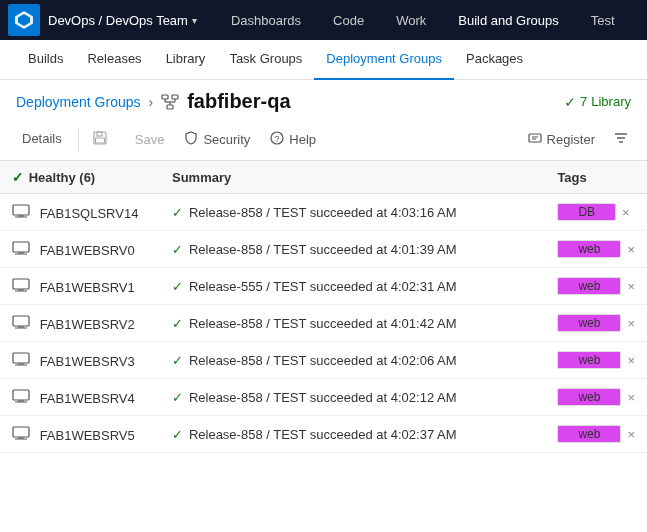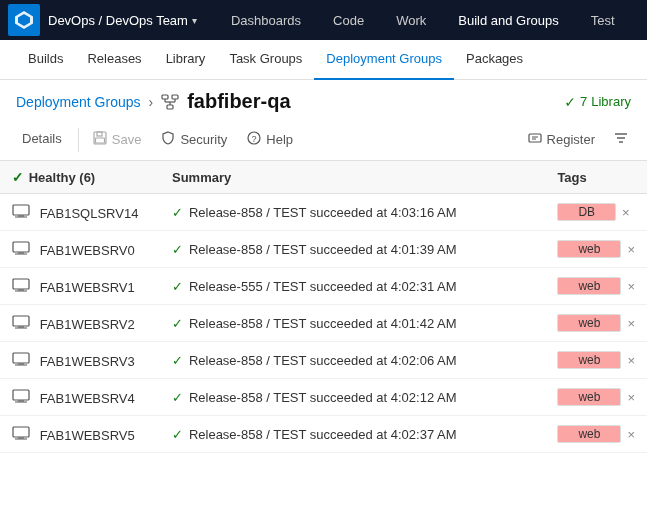--- a/index.html
+++ b/index.html
@@ -168,21 +168,21 @@
       border-bottom: 1px solid #f0f0f0;
       font-size: 13px;
       vertical-align: middle;
     }
     .machine-icon {
       display: inline-flex; align-items: center; margin-right: 6px; color: #555;
     }
     .machine-name { font-weight: 500; color: #333; }
     .summary-cell { color: #333; display: flex; align-items: center; gap: 6px; }
     .tag-badge {
-      background: #fca5a5;
+      background: #d946ef;
       border: 1px solid #ddd;
       border-radius: 2px;
       padding: 1px 20px;
       font-size: 12px;
       color: #333;
     }
     .tags-cell {
       display: flex; align-items: center; gap: 6px;
     }
     .close-x {
@@ -261,21 +261,21 @@
   <div class="toolbar-tab">Details</div>
   <div class="toolbar-sep"></div>
   <div class="toolbar-action disabled">
     <span>
       <svg width="14" height="14" viewBox="0 0 14 14" fill="none">
         <rect x="1" y="1" width="12" height="12" rx="1" stroke="#aaa" stroke-width="1.2" fill="none"></rect>
         <rect x="4" y="1" width="5" height="4" stroke="#aaa" stroke-width="1.2" fill="none"></rect>
         <rect x="2.5" y="7" width="9" height="5" rx="0.5" stroke="#aaa" stroke-width="1.2" fill="none"></rect>
       </svg>
     </span>
-    <span style="color:#aaa;">Save</span>
+    <span style="color:#aaa;margin-left:23px;">Save</span>
   </div>
   <div class="toolbar-action">
     <span>
       <svg width="14" height="14" viewBox="0 0 14 14" fill="none">
         <path d="M7 1L12 3V7C12 10 9.5 12.5 7 13C4.5 12.5 2 10 2 7V3L7 1Z" stroke="#555" stroke-width="1.2" fill="none"></path>
       </svg>
     </span>
     <span>Security</span>
   </div>
   <div class="toolbar-action">

